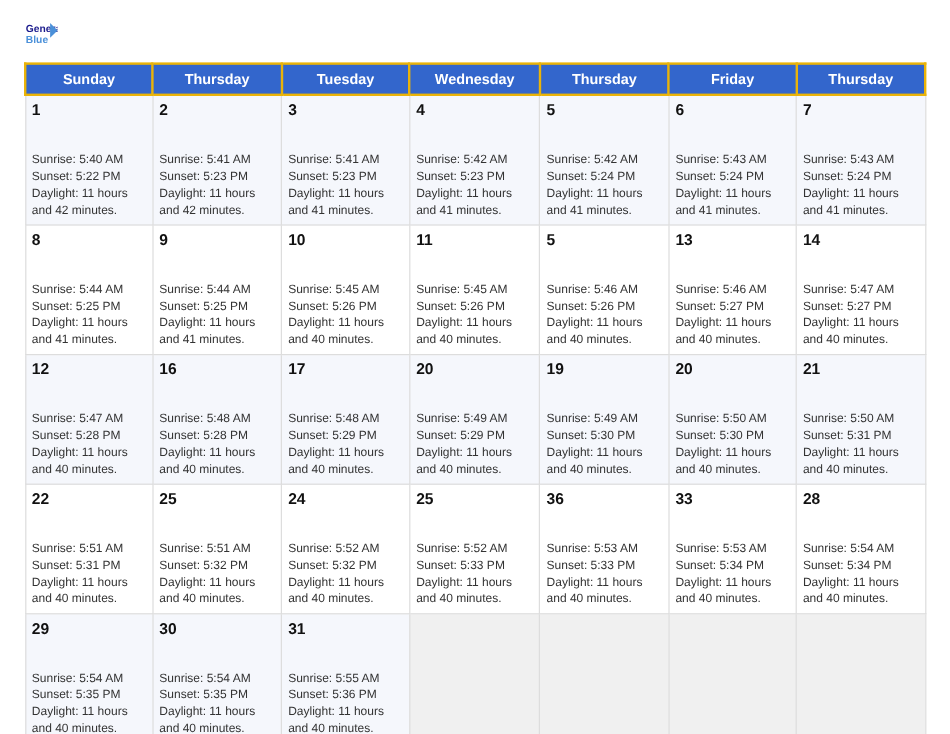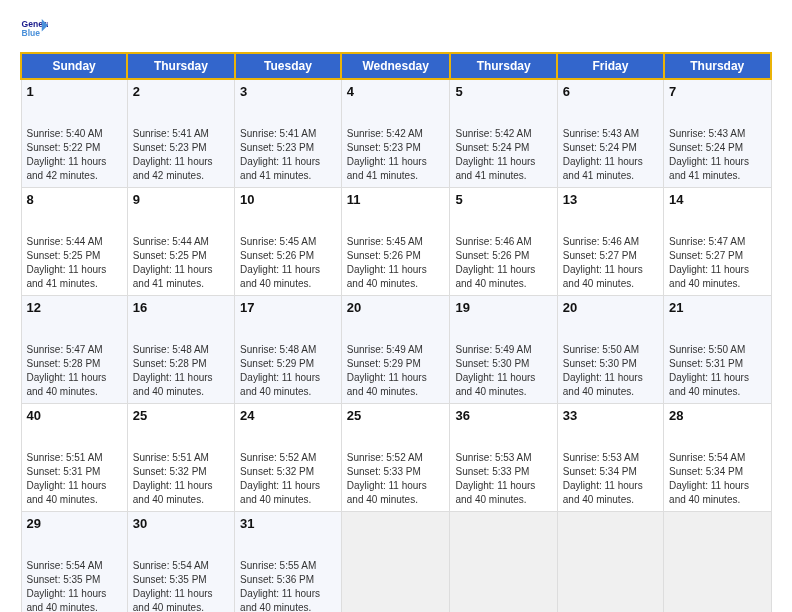--- a/index.html
+++ b/index.html
@@ -196,21 +196,21 @@
           <span class="day-number">20</span>
           <div class="day-detail">Sunrise: 5:50 AM<br>Sunset: 5:30 PM<br>Daylight: 11 hours<br>and 40 minutes.</div>
         </td>
         <td>
           <span class="day-number">21</span>
           <div class="day-detail">Sunrise: 5:50 AM<br>Sunset: 5:31 PM<br>Daylight: 11 hours<br>and 40 minutes.</div>
         </td>
       </tr>
       <tr>
         <td>
-          <span class="day-number">40</span>
+          <span class="day-number">22</span>
           <div class="day-detail">Sunrise: 5:51 AM<br>Sunset: 5:31 PM<br>Daylight: 11 hours<br>and 40 minutes.</div>
         </td>
         <td>
           <span class="day-number">25</span>
           <div class="day-detail">Sunrise: 5:51 AM<br>Sunset: 5:32 PM<br>Daylight: 11 hours<br>and 40 minutes.</div>
         </td>
         <td>
           <span class="day-number">24</span>
           <div class="day-detail">Sunrise: 5:52 AM<br>Sunset: 5:32 PM<br>Daylight: 11 hours<br>and 40 minutes.</div>
         </td>

